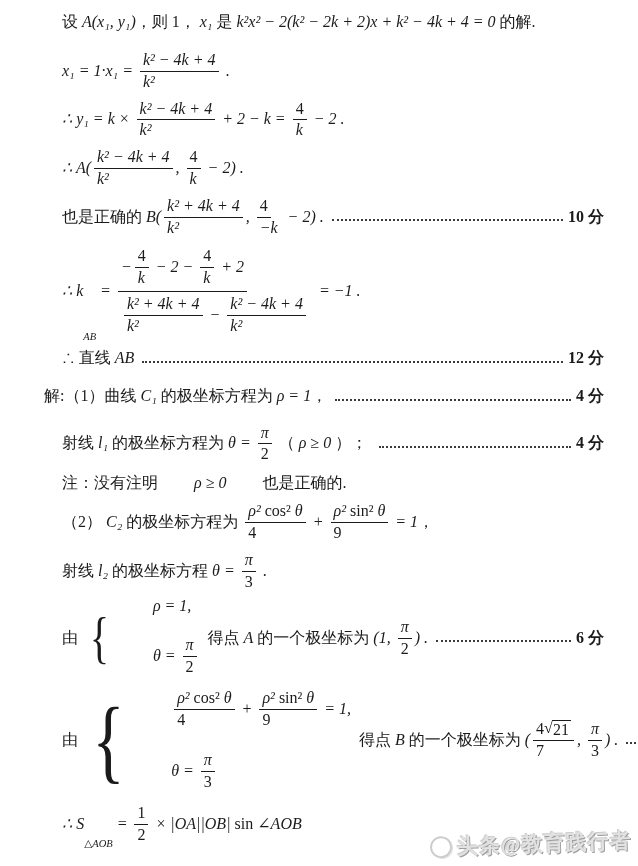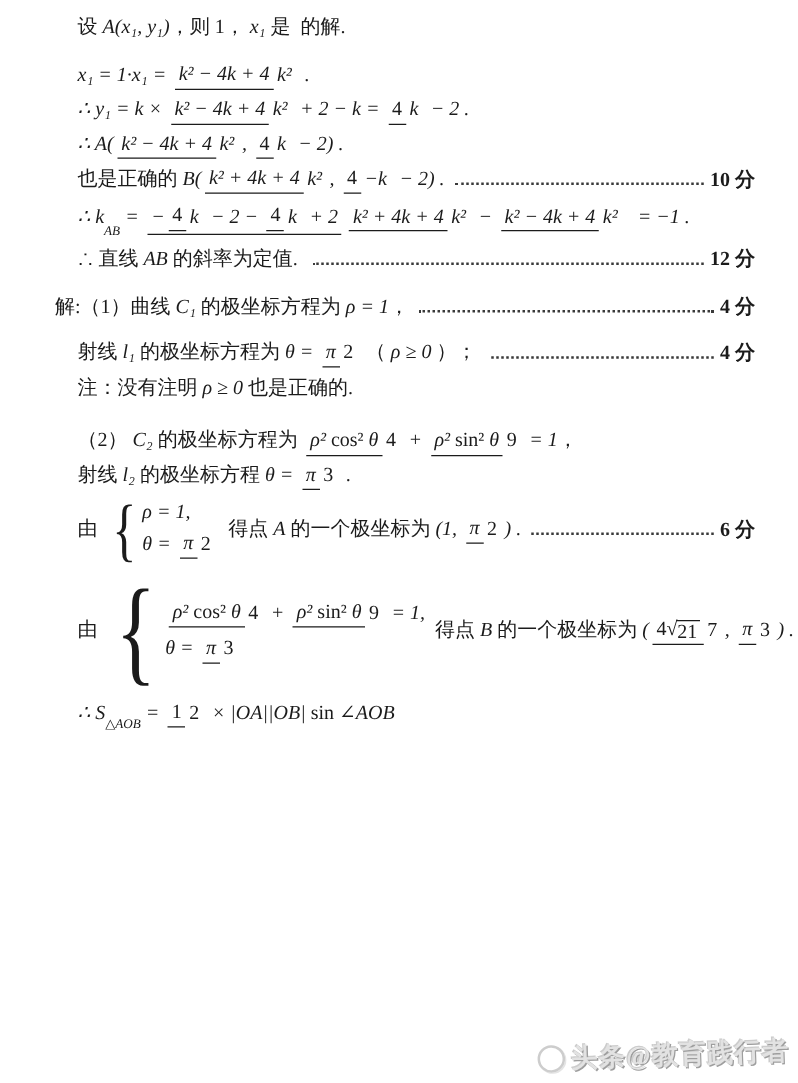--- a/index.html
+++ b/index.html
@@ -10,31 +10,31 @@
     font-size:16px;
   }
   #doc{padding:10px 34px 0 0;}
   .line{display:flex;align-items:center;min-height:24px;}
   .ind-a{margin-left:62px;}
   .ind-q{margin-left:16px;}
   .ind-s{margin-left:44px;}
   .cn,.m,.mu{white-space:pre;line-height:1.3;}
   .m{font-style:italic;}
   .msub{font-style:italic;font-size:10.5px;align-self:flex-end;transform:translateY(1px);white-space:pre;}
-  .frac{display:inline-flex;flex-direction:row;align-items:center;margin:2px 3px;}
+  .frac{display:inline-flex;flex-direction:column;align-items:flex-start;margin:2px 3px;}
   .fnum,.fden{display:inline-flex;align-items:center;justify-content:center;padding:0 3px;line-height:1.18;white-space:pre;}
   .fnum{border-bottom:1.4px solid #1b1b1b;}
   .sqrt{display:inline-flex;align-items:flex-start;}
   .sqrt-sym{line-height:1.05;font-style:normal;}
   .sqrt-rad{border-top:1.4px solid #1b1b1b;line-height:1.1;padding:0 2px 0 1px;margin-left:-1px;font-style:normal;}
   .cases{display:inline-flex;align-items:center;margin:0 4px;}
   .cases-brace{line-height:1;transform:scaleX(0.72);font-weight:400;margin-right:1px;font-style:normal;}
   .cases-brace.sm{font-size:56px;}
   .cases-brace.lg{font-size:94px;}
-  .cases-rows{display:inline-flex;flex-direction:column;align-items:flex-start;gap:3px;}
+  .cases-rows{display:inline-flex;flex-direction:column;align-items:flex-start;gap:16px;margin-left:39px;}
   .cases-row{display:inline-flex;align-items:center;white-space:pre;}
   .leader{flex:1 1 auto;min-width:14px;height:0;border-bottom:2px dotted #3a3a3a;margin:0 5px 0 8px;transform:translateY(3px);}
   .score{white-space:pre;font-weight:bold;}
   .watermark{position:absolute;right:6px;bottom:8px;display:flex;align-items:center;gap:5px;transform:rotate(-2deg);}
   .watermark-logo{width:18px;height:18px;border:2px solid #cdcdcd;border-radius:50%;box-shadow:1px 1px 0 #e4e4e4;}
   .watermark-text{
     font-size:21px;font-weight:700;letter-spacing:1px;color:#e2e2e2;
     text-shadow:1px 1px 0 #9e9e9e,-1px -1px 0 #cccccc;
     white-space:pre;
   }
@@ -45,20 +45,21 @@
 <div id="doc">
   <div>
       <div class="line ind-a" style="margin-bottom: 14px;">
         <span class="cn">设 </span>
         <span class="m">A(x₁, y₁)</span>
         <span class="cn">，则 </span>
         <span class="mu">1</span>
         <span class="cn">， </span>
         <span class="m">x₁</span>
         <span class="cn"> 是 </span>
+        <span class="m">k²x² − 2(k² − 2k + 2)x + k² − 4k + 4 = 0</span>
         <span class="cn"> 的解.</span>
       </div>
       <div class="line ind-a" style="margin-bottom: 2px;">
         <span class="m">x₁ = 1·x₁ = </span>
         <span class="frac">
           <span class="fnum"><span class="m">k² − 4k + 4</span></span>
           <span class="fden"><span class="m">k²</span></span>
         </span>
         <span class="mu"> .</span>
       </div>
@@ -110,21 +111,20 @@
         <span class="m"> = </span>
         <span class="frac">
           <span class="fnum"><span class="m">−</span><span class="frac"><span class="fnum"><span class="mu">4</span></span><span class="fden"><span class="m">k</span></span></span><span class="m"> − 2 − </span><span class="frac"><span class="fnum"><span class="mu">4</span></span><span class="fden"><span class="m">k</span></span></span><span class="m"> + 2</span></span>
           <span class="fden"><span class="frac"><span class="fnum"><span class="m">k² + 4k + 4</span></span><span class="fden"><span class="m">k²</span></span></span><span class="m"> − </span><span class="frac"><span class="fnum"><span class="m">k² − 4k + 4</span></span><span class="fden"><span class="m">k²</span></span></span></span>
         </span>
         <span class="m"> = −1 .</span>
       </div>
       <div class="line ind-a" style="margin-bottom: 14px;">
         <span class="cn">∴ 直线 </span>
         <span class="m">AB</span>
-        <span class="cn"> 的斜率为定值. </span>
         <span class="leader"></span>
         <span class="score">12 分</span>
       </div>
       <div class="line ind-s" style="margin-bottom: 12px;">
         <span class="cn">解:（1）曲线 </span>
         <span class="m">C₁</span>
         <span class="cn"> 的极坐标方程为 </span>
         <span class="m">ρ = 1</span>
         <span class="cn">，</span>
         <span class="leader"></span>
@@ -138,21 +138,21 @@
         <span class="frac">
           <span class="fnum"><span class="m">π</span></span>
           <span class="fden"><span class="mu">2</span></span>
         </span>
         <span class="cn"> （ </span>
         <span class="m">ρ ≥ 0</span>
         <span class="cn"> ）； </span>
         <span class="leader"></span>
         <span class="score">4 分</span>
       </div>
-      <div class="line ind-a" style="margin-bottom: 17px;">
+      <div class="line ind-a" style="margin-bottom: 4px; gap: 32px;">
         <span class="cn">注：没有注明 </span>
         <span class="m">ρ ≥ 0</span>
         <span class="cn"> 也是正确的.</span>
       </div>
       <div class="line ind-a" style="margin-bottom: 2px;">
         <span class="cn">（2） </span>
         <span class="m">C₂</span>
         <span class="cn"> 的极坐标方程为 </span>
         <span class="frac">
           <span class="fnum"><span class="m">ρ²</span><span class="mu"> cos² </span><span class="m">θ</span></span>

